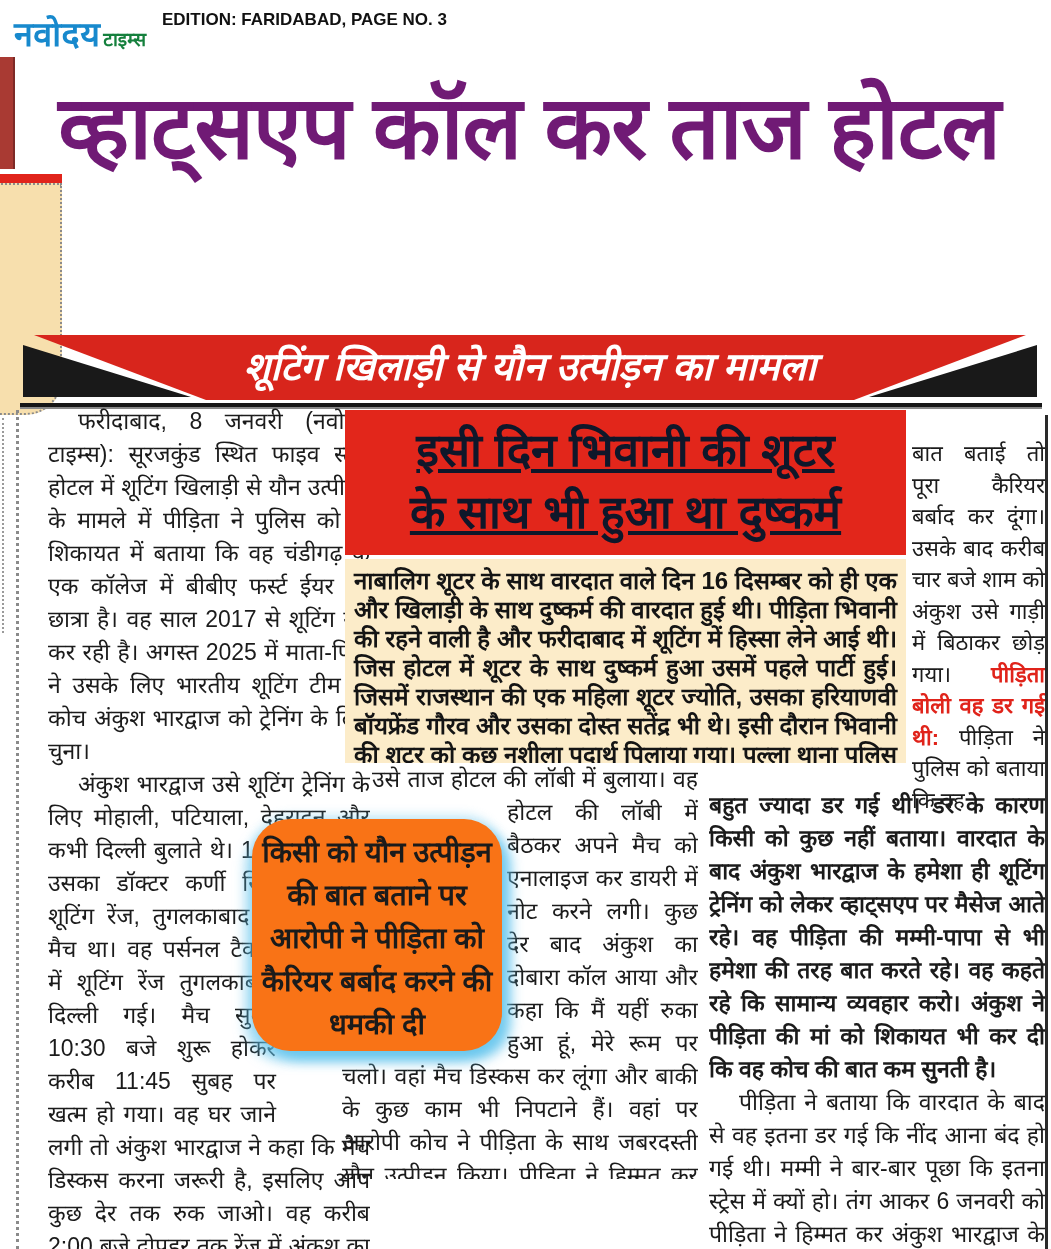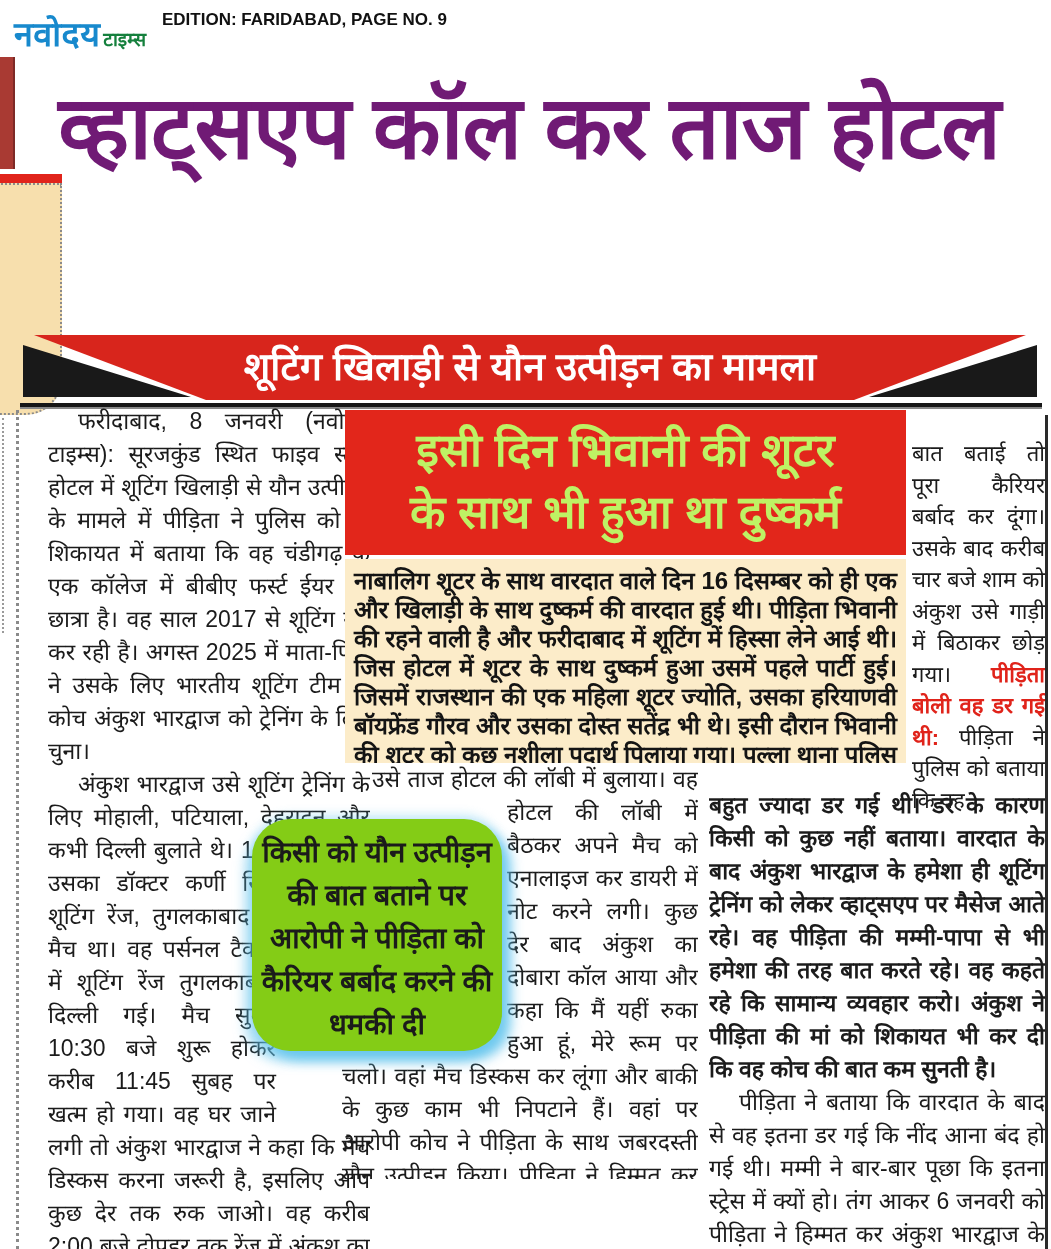--- a/index.html
+++ b/index.html
@@ -27,21 +27,21 @@
   .right-rule { left:1045px; top:415px; height:834px; width:0; border-left:3px solid #2a2a2a; }
 
   
   .headline {
     left:22px; top:62px; width:1014px; margin:0; text-align:center;
     color:#701a75; font-weight:900; font-size:88px; line-height:132px;
     letter-spacing:-1px;
   }
 
   
-  .kicker-wrap { left:20px; top:335px; width:1020px; height:65px; }
+  .kicker-wrap { left:20px; top:335px; width:1020px; height:65px;font-style:italic; }
   .kicker-wrap .tri { position:absolute; top:10px; width:168px; height:52px; background:#191919; }
   .tri-left  { left:3px;  clip-path:polygon(0 0, 100% 100%, 0 100%); }
   .tri-right { right:3px; clip-path:polygon(100% 0, 100% 100%, 0 100%); }
   .kicker-red {
     position:absolute; inset:0; background:#d8251c;
     clip-path:polygon(14px 0, calc(100% - 14px) 0, calc(100% - 186px) 100%, 186px 100%);
   }
   .kicker-text {
     position:absolute; inset:0; color:#fff; text-align:center;
     font-size:39px; font-weight:800; line-height:64px;
@@ -58,52 +58,52 @@
   .col4 { left:709px; top:789px; width:336px; height:460px; }
   .col4 .noindent { text-indent:0;font-weight:bold; }
   .red-lead { color:#e0231a; font-weight:700; }
 
   .spacer-r { float:right; width:86px;  height:228px; margin:0 0 4px 8px; }
   .spacer-l { float:left;  width:155px; height:240px; margin:0 10px 4px 0; }
 
   
   .redbox {
     left:345px; top:410px; width:561px; height:145px; background:#e2261b;
-    color:#bef264; text-align:center; font-weight:800; font-size:46px; line-height:62px;
-    padding-top:9px; box-sizing:border-box;
+    color:#0f172a; text-align:center; font-weight:800; font-size:46px; line-height:62px;
+    padding-top:9px; box-sizing:border-box;text-decoration:underline;
   }
 
   
   .highlight {
     left:345px; top:559px; width:561px; height:204px; background:#fcecc9;
     color:#141414; font-size:24px; font-weight:700; line-height:29px;
     padding:7px 9px 0; box-sizing:border-box; text-align:justify; overflow:hidden;
   }
 
   
   .callout {
-    left:252px; top:819px; width:250px; height:232px; background:#84cc16;
+    left:252px; top:819px; width:250px; height:232px; background:#f97316;
     border-radius:38px; z-index:5;
     box-shadow: 9px 9px 12px rgba(95,195,236,.85),
                -7px 10px 12px rgba(95,195,236,.55),
                 0 -5px 10px rgba(95,195,236,.30);
     color:#1b1b1b; font-weight:800; font-size:29px; line-height:43px;
     text-align:center; padding:12px 6px; box-sizing:border-box;
   }
 </style>
 </head>
 <body>
 
 <div class="page">
 
   <div class="abs logo">
     <span class="logo-main">नवोदय</span><span class="logo-sub">टाइम्स</span>
   </div>
   <div class="abs dateblock">
-    <div>EDITION: FARIDABAD, PAGE NO. 9</div>
+    <div>EDITION: FARIDABAD, PAGE NO. 3</div>
   </div>
 
   <div class="abs redbar"></div>
   <div class="abs redcap"></div>
   <div class="abs blob"></div>
   <div class="abs dotline1"></div>
   <div class="abs dotline2"></div>
   <div class="abs right-rule"></div>
 
   <h1 class="abs headline">

